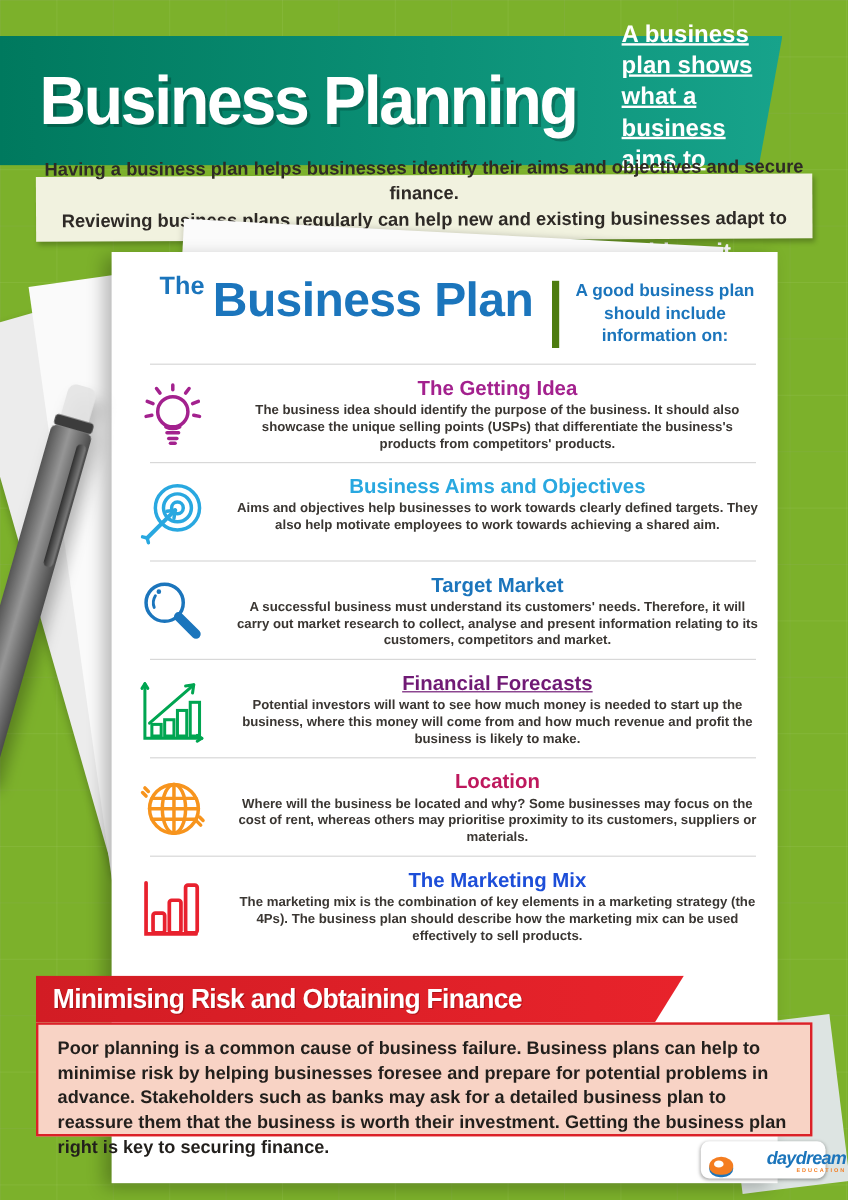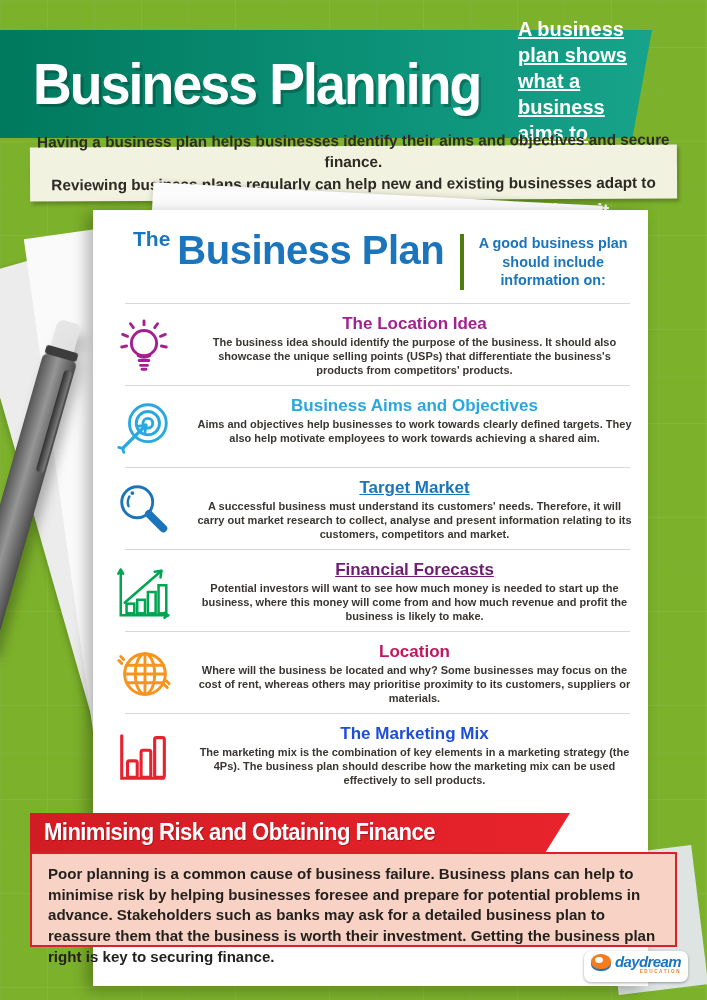--- a/index.html
+++ b/index.html
@@ -71,21 +71,21 @@
   .pen-clip { position:absolute; right:2px; top:10px; width:8px; height:106px; background:linear-gradient(90deg,#2f2f2f,#7d7d7d); border-radius:4px; }
   .pen-barrel { width:35px; height:180px; background:linear-gradient(90deg,#555 0%, #969696 45%, #4b4b4b 100%); }
 
   
   .plan-header { display:flex; align-items:flex-start; margin:17px 18px 0 40px; }
   .plan-title-group { white-space:nowrap; color:#1b75bc; }
   .plan-the { font-size:21px; font-weight:700; vertical-align:18px; margin-right:7px; }
   .plan-title { font-size:40px; font-weight:700; letter-spacing:-0.5px; }
   .plan-note {
     margin-left:16px; margin-top:7px; padding-left:12px;
-    border-left:4px solid #4d7c0f;
+    border-left:6px solid #4d7c0f;
     color:#1b75bc; font-size:14.4px; font-weight:700; line-height:1.3; width:210px;
   }
   .divider { height:1px; background:#d8d8d8; margin:0 18px 0 32px; }
   .divider.top { margin-top:13px; }
 
   .section-row { display:flex; align-items:flex-start; padding:7px 14px 7px 0; }
   .icon-cell { flex:0 0 102px; display:flex; justify-content:center; padding-top:5px; }
   .icon-cell svg { width:62px; height:62px; }
   .text-cell { flex:1; padding-top:3px; }
   .section-title { font-size:17px; font-weight:700; margin-bottom:2px; }
@@ -108,21 +108,21 @@
     position:absolute; left:30px; top:852px; width:647px; height:95px; z-index:7;
     background:#f8d3c5; border:2px solid #db2128;
     padding:10px 16px 8px 16px;
     font-size:15.1px; font-weight:700; color:#221f1c; line-height:1.37;
   }
 
   
   .logo {
     position:absolute; left:584px; top:951px; width:104px; height:31px; z-index:8;
     background:#ffffff; border-radius:7px; box-shadow:0 1px 3px rgba(0,0,0,0.35);
-    display:flex; align-items:flex-start; padding:3px 7px;
+    display:flex; align-items:flex-end; padding:3px 7px;gap:24px;
   }
   .logo-swoosh {
     position:relative; width:20px; height:15px; flex:none; margin-right:4px;
     background:#f47d20; border-radius:50% 50% 45% 45%;
     box-shadow:0 2px 0 #1c75bb;
   }
   .logo-swoosh::after {
     content:""; position:absolute; left:4px; top:3px; width:8px; height:6px;
     background:#ffffff; border-radius:50%;
   }
@@ -172,21 +172,21 @@
           <path d="M32 9 v-4"></path>
             <path d="M21 12 l-3 -4"></path>
             <path d="M43 12 l3 -4"></path>
           <path d="M15 21 l-5 -2"></path>
             <path d="M49 21 l5 -2"></path>
             <path d="M14 31 l-5 1"></path>
             <path d="M50 31 l5 1"></path>
         </svg>
       </div>
       <div class="text-cell">
-        <div class="section-title" style="color: rgb(163, 33, 142);">The Location Idea</div>
+        <div class="section-title" style="color: rgb(163, 33, 142);">The Getting Idea</div>
         <div class="section-body">The business idea should identify the purpose of the business. It should also showcase the unique selling points (USPs) that differentiate the business's products from competitors' products.</div>
       </div>
     </div>
     <div class="divider"></div>
 
     <div class="section-row">
       <div class="icon-cell" style="color: rgb(41, 168, 224);">
         <svg viewBox="0 0 64 64" fill="none" stroke="currentColor" stroke-width="3" stroke-linecap="round">
           <circle cx="36" cy="26" r="19"></circle>
             <circle cx="36" cy="26" r="12"></circle>
@@ -206,21 +206,21 @@
     <div class="section-row">
       <div class="icon-cell" style="color: rgb(27, 117, 188);">
         <svg viewBox="0 0 64 64" fill="none" stroke="currentColor" stroke-width="3" stroke-linecap="round">
           <circle cx="25" cy="23" r="16"></circle>
           <path d="M17 17 q-3 5 -1 10" stroke-width="2.5"></path>
             <circle cx="20" cy="13.5" r="1" stroke-width="2"></circle>
           <path d="M37 35 L52 50" stroke-width="8"></path>
         </svg>
       </div>
       <div class="text-cell">
-        <div class="section-title" style="color: rgb(27, 117, 188); text-decoration: underline;">Target Market</div>
+        <div class="section-title" style="color: rgb(27, 117, 188);">Target Market</div>
         <div class="section-body">A successful business must understand its customers' needs. Therefore, it will carry out market research to collect, analyse and present information relating to its customers, competitors and market.</div>
       </div>
     </div>
     <div class="divider"></div>
 
     <div class="section-row">
       <div class="icon-cell" style="color: rgb(0, 165, 81);">
         <svg viewBox="0 0 64 64" fill="none" stroke="currentColor" stroke-width="2.6" stroke-linecap="round">
           <path d="M8 8 V55 H57"></path>
           <path d="M8 8 l-2.5 4 M8 8 l2.5 4"></path>

